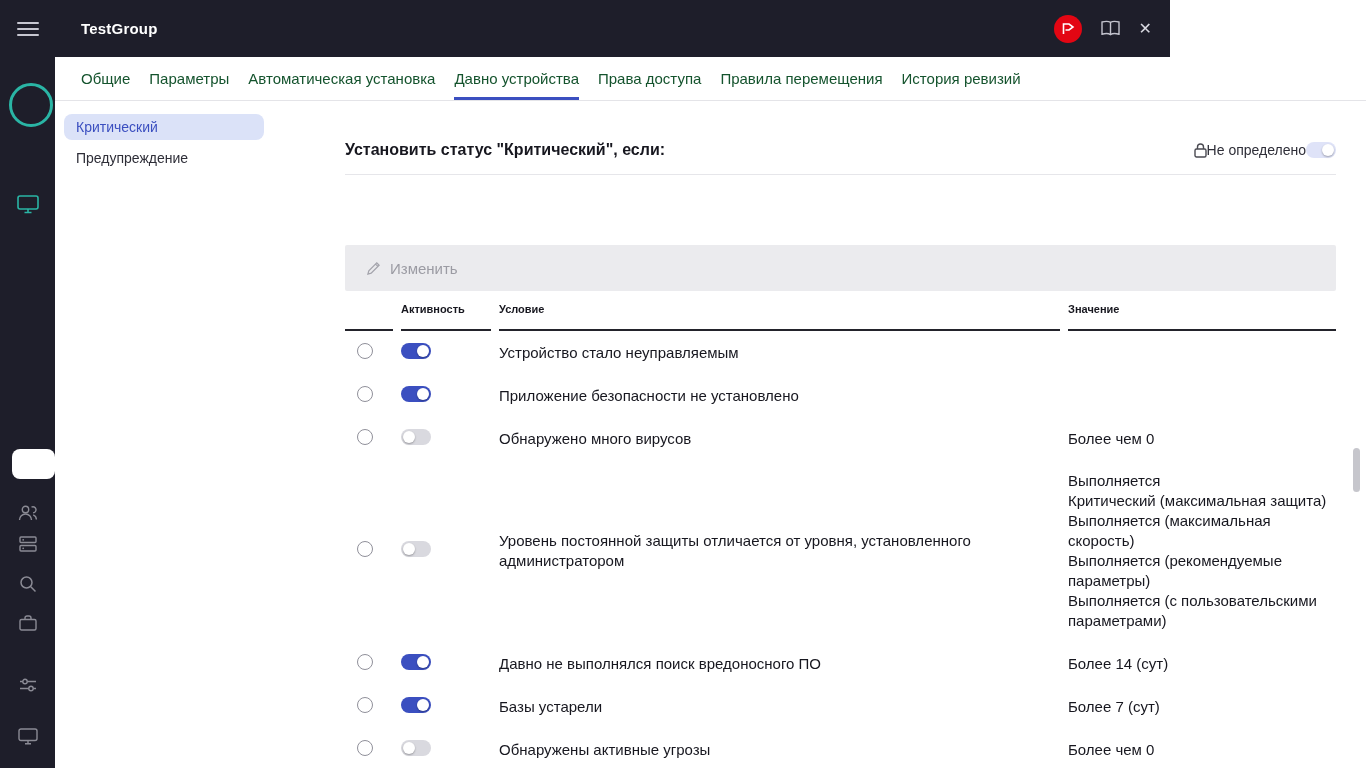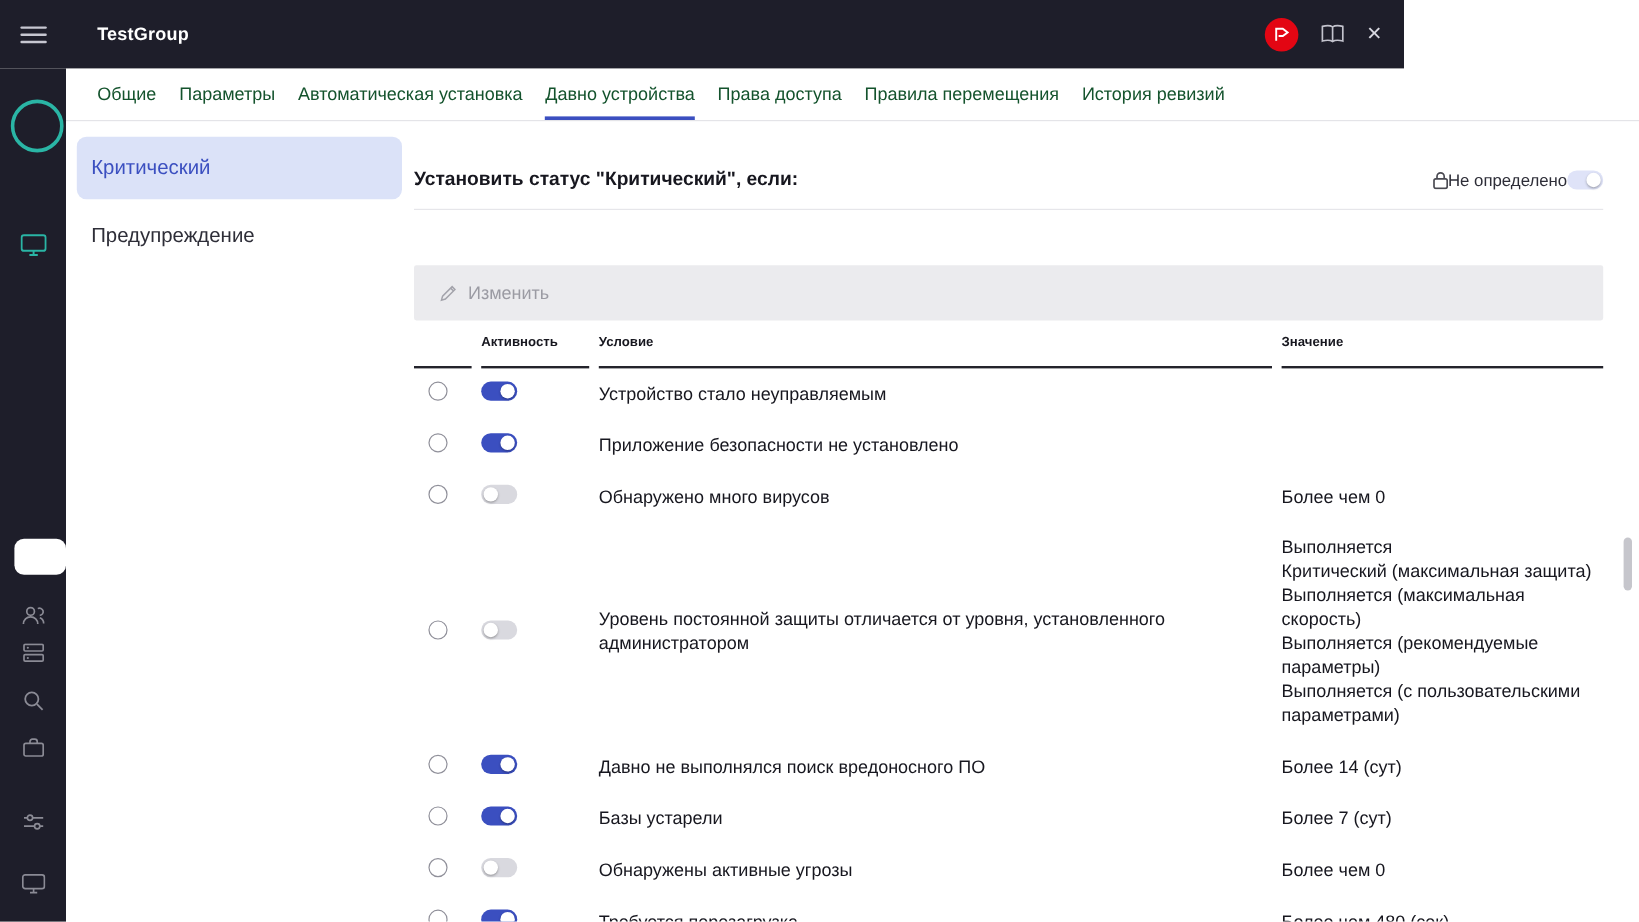--- a/index.html
+++ b/index.html
@@ -32,34 +32,34 @@
 
   .tabbar { height:44px; border-bottom:1px solid #e4e4e8; display:flex;
     align-items:stretch; padding-left:26px; gap:19px; }
   .tab { display:flex; align-items:center; font-size:15px; color:#14532d;
     position:relative; cursor:pointer; white-space:nowrap; }
   .tab.active::after { content:""; position:absolute; left:0; right:0; bottom:0;
     height:3px; background:var(--accent,#3b4fc0); }
 
   .main { display:flex; height:667px; }
   .statuslist { width:290px; flex-shrink:0; padding:13px 0 0 9px; }
-  .status-item { width:271px; padding:16px 12px; font-size:17px; color:#2e2e38;
+  .status-item { width:200px; padding:5px 12px; font-size:14px; color:#2e2e38;
     border-radius:8px; margin-bottom:5px; cursor:pointer; }
   .status-item.selected { background:var(--selected-bg,#dbe2f8); color:var(--accent,#3b4fc0); }
 
   .content { flex:1; padding-right:30px; position:relative; overflow:hidden; }
 
   .content-header { margin-top:40px; display:flex; align-items:center; justify-content:space-between; }
   .content-title { font-size:16px; font-weight:700; color:#17171f; }
   .undef { display:flex; align-items:flex-end; }
   .undef-label { font-size:14px; color:#2e2e38; }
 
   .divider { border-bottom:1px solid #e6e6ea; margin-top:15px; }
 
-  .editbar { margin-top:46px; height:46px; background:var(--editbar-bg,#ebebee);
+  .editbar { margin-top:70px; height:46px; background:var(--editbar-bg,#ebebee);
     display:flex; align-items:center; padding-left:21px; border-radius:2px; }
   .edit-btn { background:none; border:none; display:flex; align-items:center; gap:9px;
     font-size:15px; color:#9b9ba3; font-family:inherit; cursor:default; }
 
   .grid-head, .trow { display:grid; grid-template-columns:48px 90px 1fr 268px; column-gap:8px; }
   .grid-head { margin-top:12px; }
   .gh-cell { font-size:11px; font-weight:700; color:#17171f; padding-bottom:14px;
     border-bottom:2px solid #23232b; }
 
   .trow { align-items:center; padding:11px 0; min-height:43px; }

